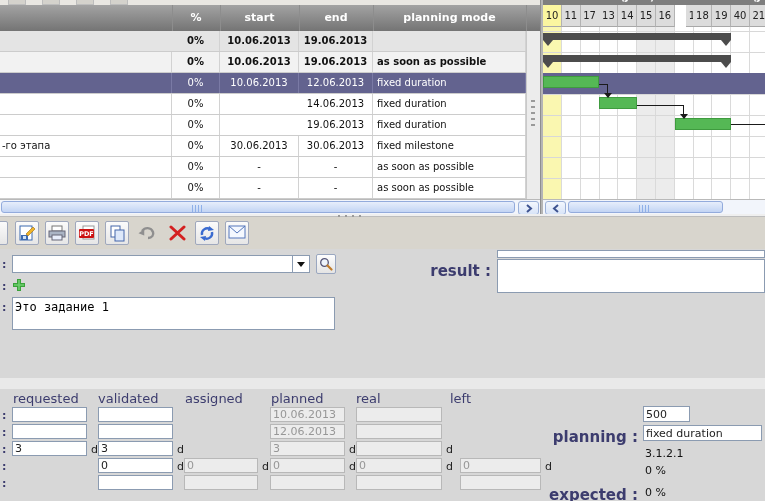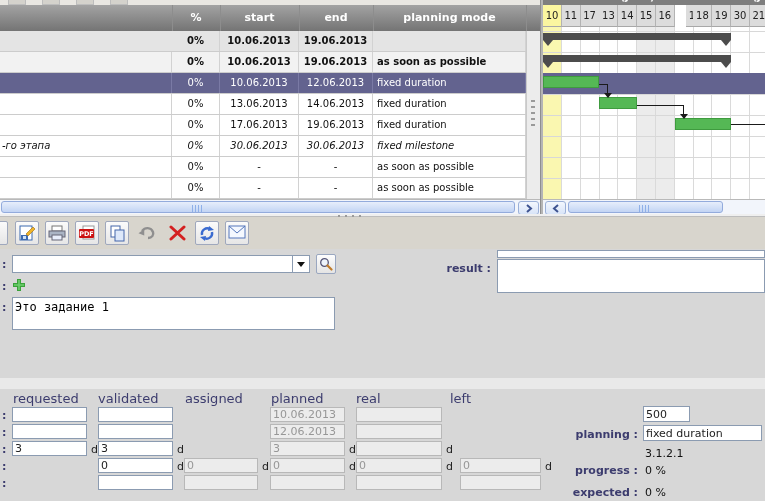--- a/index.html
+++ b/index.html
@@ -18,21 +18,21 @@
   .tc{position:absolute;top:0;height:20px;line-height:20px;font-size:10px;white-space:nowrap;overflow:hidden;border-right:1px solid #d2d2d2;box-sizing:border-box;}
   .c-name{left:0;width:172px;padding-left:2px;text-align:left;}
   .c-pct{left:172px;width:48px;text-align:center;}
   .c-start{left:220px;width:79px;text-align:center;}
   .c-end{left:299px;width:74px;text-align:center;}
   .c-mode{left:373px;width:153px;text-align:left;padding-left:4px;}
   .r-sum{background:#e4e4e4;font-weight:bold;}
   .r-sum2{background:#f2f2f2;font-weight:bold;}
   .r-sel{background:#63638f;color:#fff;}
   .r-sel .tc{border-right-color:#7a7aa5;}
-  .r-ital{font-style:italic;}
+  .r-ital{}
 
   
   #vscroll{left:526px;top:31px;width:14px;height:168px;background:#ececec;border-left:1px solid #c9c9c9;box-sizing:border-box;}
   #vthumb{left:531px;top:100px;width:4px;height:28px;
           background:repeating-linear-gradient(#9a9a9a 0 2px,transparent 2px 6px);}
 
   
   .hscroll{height:15px;background:#f2f5fb;border-top:1px solid #b9b9b9;box-sizing:border-box;}
   .hthumb{position:absolute;top:1px;height:12px;background:linear-gradient(#e7eefb,#c2d4f4);
           border:1px solid #93abdc;border-radius:3px;box-sizing:border-box;}
@@ -73,21 +73,21 @@
         border:1px solid #9fa8bd;border-radius:2px;box-sizing:border-box;text-align:center;}
   .tbtn.flat{background:transparent;border-color:transparent;}
   .tbtn svg{margin-top:3px;}
 
   
   #form-area{left:0;top:249px;width:765px;height:252px;background:#d7d7d7;}
   .colon{position:absolute;color:#3c3c6e;font-weight:bold;font-size:11px;}
   .inp{position:absolute;border:1px solid #8b9bb1;background:#fff;font-family:"DejaVu Sans",sans-serif;
        font-size:11px;padding:0 2px;box-sizing:border-box;color:#222;}
   .inp.ro{background:#ececec;border-color:#b8b8b8;color:#979797;}
-  .plabel{position:absolute;color:#3c3c6e;font-weight:bold;font-size:11px;text-align:right;white-space:nowrap;}
+  .plabel{position:absolute;color:#3c3c6e;font-weight:bold;font-size:15px;text-align:right;white-space:nowrap;}
   .pval{position:absolute;font-size:11px;color:#111;}
   .dsuf{position:absolute;font-size:11px;color:#222;}
   textarea.tarea{position:absolute;border:1px solid #8b9bb1;background:#fff;resize:none;
        font-family:"DejaVu Sans Mono",monospace;font-size:12px;padding:2px;box-sizing:border-box;}
 
   #bottom-strip{left:0;top:378px;width:765px;height:11px;background:#e9e9e9;}
   .ehead{position:absolute;top:391px;color:#3c3c6e;font-weight:normal;font-size:13px;text-align:right;}
 </style>
 </head>
 <body>
@@ -127,28 +127,26 @@
     <div class="trow r-sel" style="top:73px">
       <div class="tc c-name"></div>
       <div class="tc c-pct">0%</div>
       <div class="tc c-start">10.06.2013</div>
       <div class="tc c-end">12.06.2013</div>
       <div class="tc c-mode">fixed duration</div>
     </div>
     <div class="trow" style="top:94px">
       <div class="tc c-name"></div>
       <div class="tc c-pct">0%</div>
-      <div class="tc c-start">13.06.2013</div>
       <div class="tc c-end">14.06.2013</div>
       <div class="tc c-mode">fixed duration</div>
     </div>
     <div class="trow" style="top:115px">
       <div class="tc c-name"></div>
       <div class="tc c-pct">0%</div>
-      <div class="tc c-start">17.06.2013</div>
       <div class="tc c-end">19.06.2013</div>
       <div class="tc c-mode">fixed duration</div>
     </div>
     <div class="trow r-ital" style="top:136px">
       <div class="tc c-name">-го этапа</div>
       <div class="tc c-pct">0%</div>
       <div class="tc c-start">30.06.2013</div>
       <div class="tc c-end">30.06.2013</div>
       <div class="tc c-mode">fixed milestone</div>
     </div>
@@ -195,21 +193,21 @@
     <div class="dayc day-today" style="left:0">10</div>
     <div class="dayc" style="left:18.8px">11</div>
     <div class="dayc" style="left:37.6px">17</div>
     <div class="dayc" style="left:56.4px">13</div>
     <div class="dayc" style="left:75.2px">14</div>
     <div class="dayc" style="left:94px">15</div>
     <div class="dayc" style="left:112.8px">16</div>
     <div class="dayc" style="left:143px">17</div>
     <div class="dayc" style="left:150.4px">18</div>
     <div class="dayc" style="left:169.2px">19</div>
-    <div class="dayc" style="left:188px">30</div>
+    <div class="dayc" style="left:188px">40</div>
     <div class="dayc" style="left:206.8px">21</div>
 
     <div class="abs" id="ggrid">
       <div class="gcol today" style="left:0"></div>
       <div class="gcol" style="left:18.8px"></div>
       <div class="gcol" style="left:37.6px"></div>
       <div class="gcol" style="left:56.4px"></div>
       <div class="gcol" style="left:75.2px"></div>
       <div class="gcol wkend" style="left:94px"></div>
       <div class="gcol wkend" style="left:112.8px"></div>
@@ -398,19 +396,18 @@
     <input class="inp" style="left: 98px; top: 226px; width: 75px; height: 15px;" value="">
     <input class="inp ro" style="left: 184px; top: 226px; width: 74px; height: 15px;" readonly="" value="">
     <input class="inp ro" style="left: 270px; top: 226px; width: 75px; height: 15px;" readonly="" value="">
     <input class="inp ro" style="left: 356px; top: 226px; width: 86px; height: 15px;" readonly="" value="">
     <input class="inp ro" style="left: 460px; top: 226px; width: 81px; height: 15px;" readonly="" value="">
 
     <input class="inp" style="left: 643px; top: 157px; width: 47px; height: 16px;" value="500">
     <div class="plabel" style="left:518px;top:179px;width:120px">planning :</div>
     <input class="inp" style="left: 643px; top: 176px; width: 119px; height: 16px;" value="fixed duration">
     <div class="pval" style="left:645px;top:198px">3.1.2.1</div>
-    <div class="plabel" style="left:518px;top:215px;width:120px">progress :</div>
     <div class="pval" style="left:645px;top:215px">0 %</div>
     <div class="plabel" style="left:518px;top:237px;width:120px">expected :</div>
     <div class="pval" style="left:645px;top:237px">0 %</div>
   </div>
 
 </div>
 
 </body></html>

